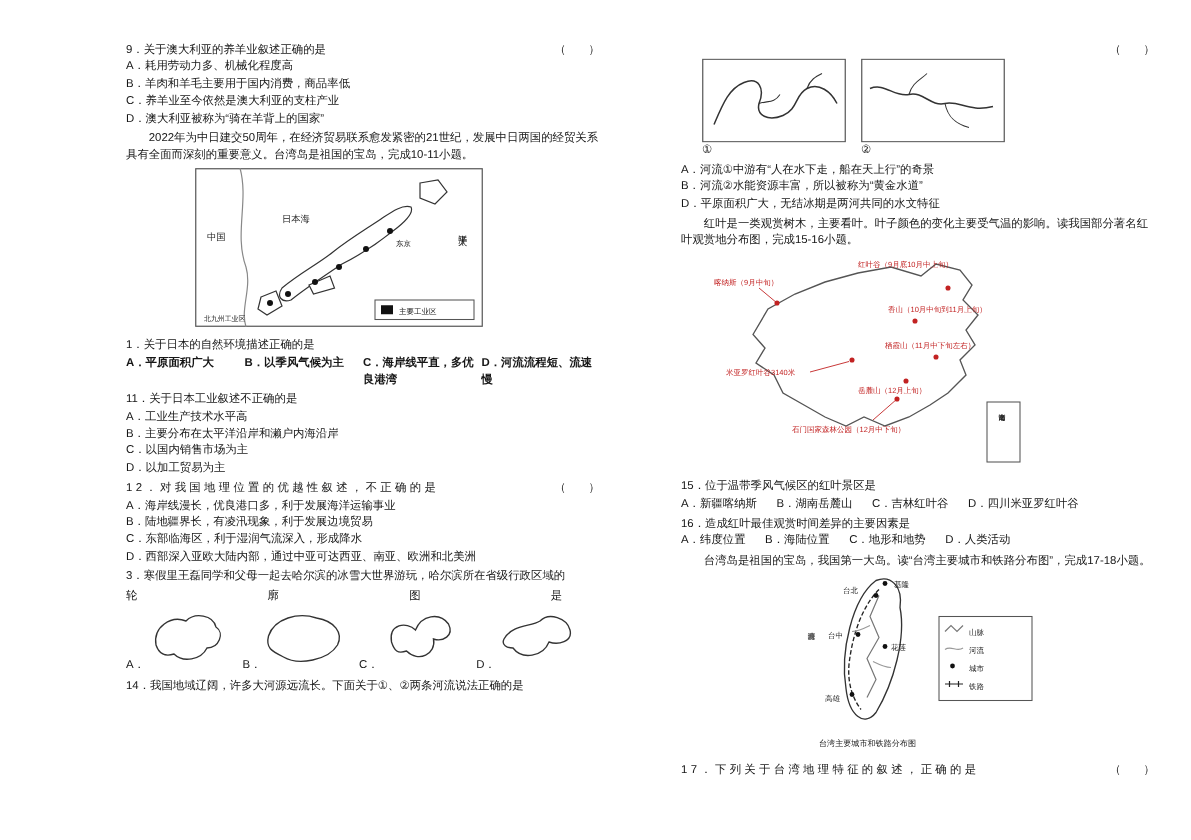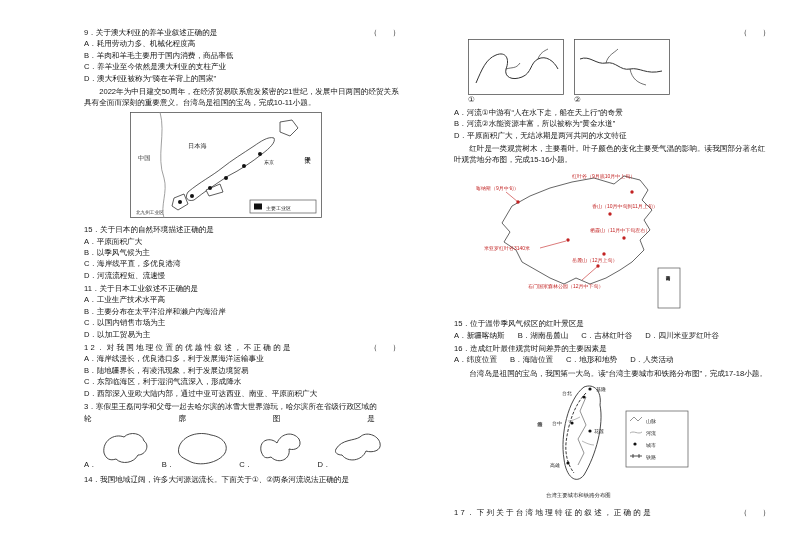--- a/index.html
+++ b/index.html
@@ -2,21 +2,21 @@
 <html><head>
 <meta charset="utf-8">
 <style>
   * { margin:0; padding:0; box-sizing:border-box; }
   html,body { width:794px; height:560px; background:#ffffff; overflow:hidden; }
   body { font-family:"Liberation Sans","DejaVu Sans",sans-serif; color:#161616; }
   .page { display:flex; gap:54px; padding:27px 24px 0 84px; }
   .col { width:316px; font-size:7.6px; line-height:1.5; }
   .q { margin-bottom:2px; }
   .row { display:flex; justify-content:space-between; align-items:flex-start; }
-  .grid2 { display:grid; grid-template-columns: 1fr; }
+  .grid2 { display:grid; grid-template-columns: 1fr 1fr 1fr 1fr; font-weight: bold; }
   .optrow { display:flex; gap:13px; }
   .para { text-indent:2em; margin:1px 0 2px 0; }
   .tracked { letter-spacing:2.2px; }
   .spaced-line { display:flex; justify-content:space-between; width:92%; margin:1px 0; }
   .shapes-row { display:flex; align-items:flex-end; gap:6px; margin:2px 0 3px 0; }
   .shape-item { display:flex; align-items:flex-end; gap:1px; }
   .map-wrap { margin:3px 0 3px 46px; }
   .china-map-wrap { margin:2px 0 2px 18px; }
   .taiwan-map-wrap { margin:1px 0 1px 78px; }
   .river-row { display:flex; gap:10px; margin:1px 0 1px 14px; }
@@ -64,21 +64,21 @@
         <text x="134" y="52" font-size="5" fill="#222">东京</text>
         <text x="178" y="40" font-size="6.2" fill="#222" class="vtext">太平洋</text>
         <text x="6" y="102" font-size="4.6" fill="#222">北九州工业区</text>
         <rect x="120" y="88" width="66" height="13" fill="#fff" stroke="#555" stroke-width="0.7"></rect>
         <rect x="124" y="91.5" width="8" height="6" fill="#111"></rect>
         <text x="136" y="97.5" font-size="5" fill="#222">主要工业区</text>
       </svg>
     </div>
 
     <div class="q">
-      <div>15．关于日本的自然环境描述正确的是</div>
+      <div>1．关于日本的自然环境描述正确的是</div>
       <div class="grid2">
         <span>A．平原面积广大</span>
         <span>B．以季风气候为主</span>
         <span>C．海岸线平直，多优良港湾</span>
         <span>D．河流流程短、流速慢</span>
       </div>
     </div>
 
     <div class="q">
       <div>11．关于日本工业叙述不正确的是</div>
@@ -89,21 +89,21 @@
     </div>
 
     <div class="q">
       <div class="row">
         <span class="tracked">12．对我国地理位置的优越性叙述，不正确的是</span>
         <span>（　　）</span>
       </div>
       <div>A．海岸线漫长，优良港口多，利于发展海洋运输事业</div>
       <div>B．陆地疆界长，有凌汛现象，利于发展边境贸易</div>
       <div>C．东部临海区，利于湿润气流深入，形成降水</div>
-      <div>D．西部深入亚欧大陆内部，通过中亚可达西亚、南亚、平原面积广大</div>
+      <div>D．西部深入亚欧大陆内部，通过中亚可达西亚、南亚、欧洲和北美洲</div>
     </div>
 
     <div class="q">
       <div>3．寒假里王磊同学和父母一起去哈尔滨的冰雪大世界游玩，哈尔滨所在省级行政区域的</div>
       <div class="spaced-line">
         <span>轮</span>
         <span>廓</span>
         <span>图</span>
         <span>是</span>
       </div>

